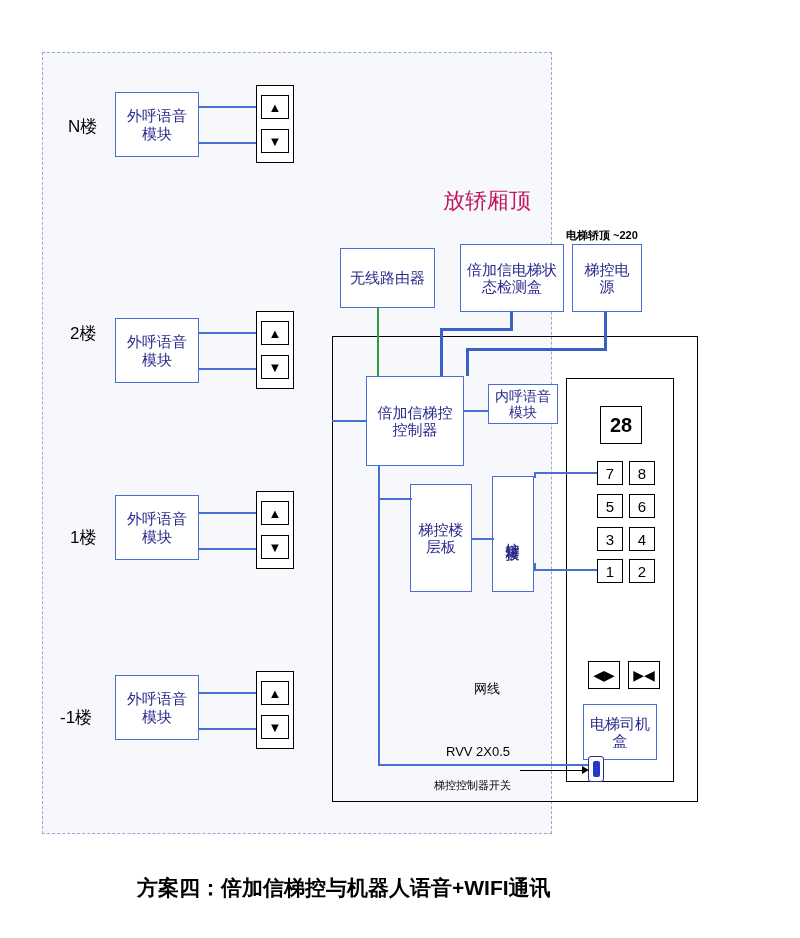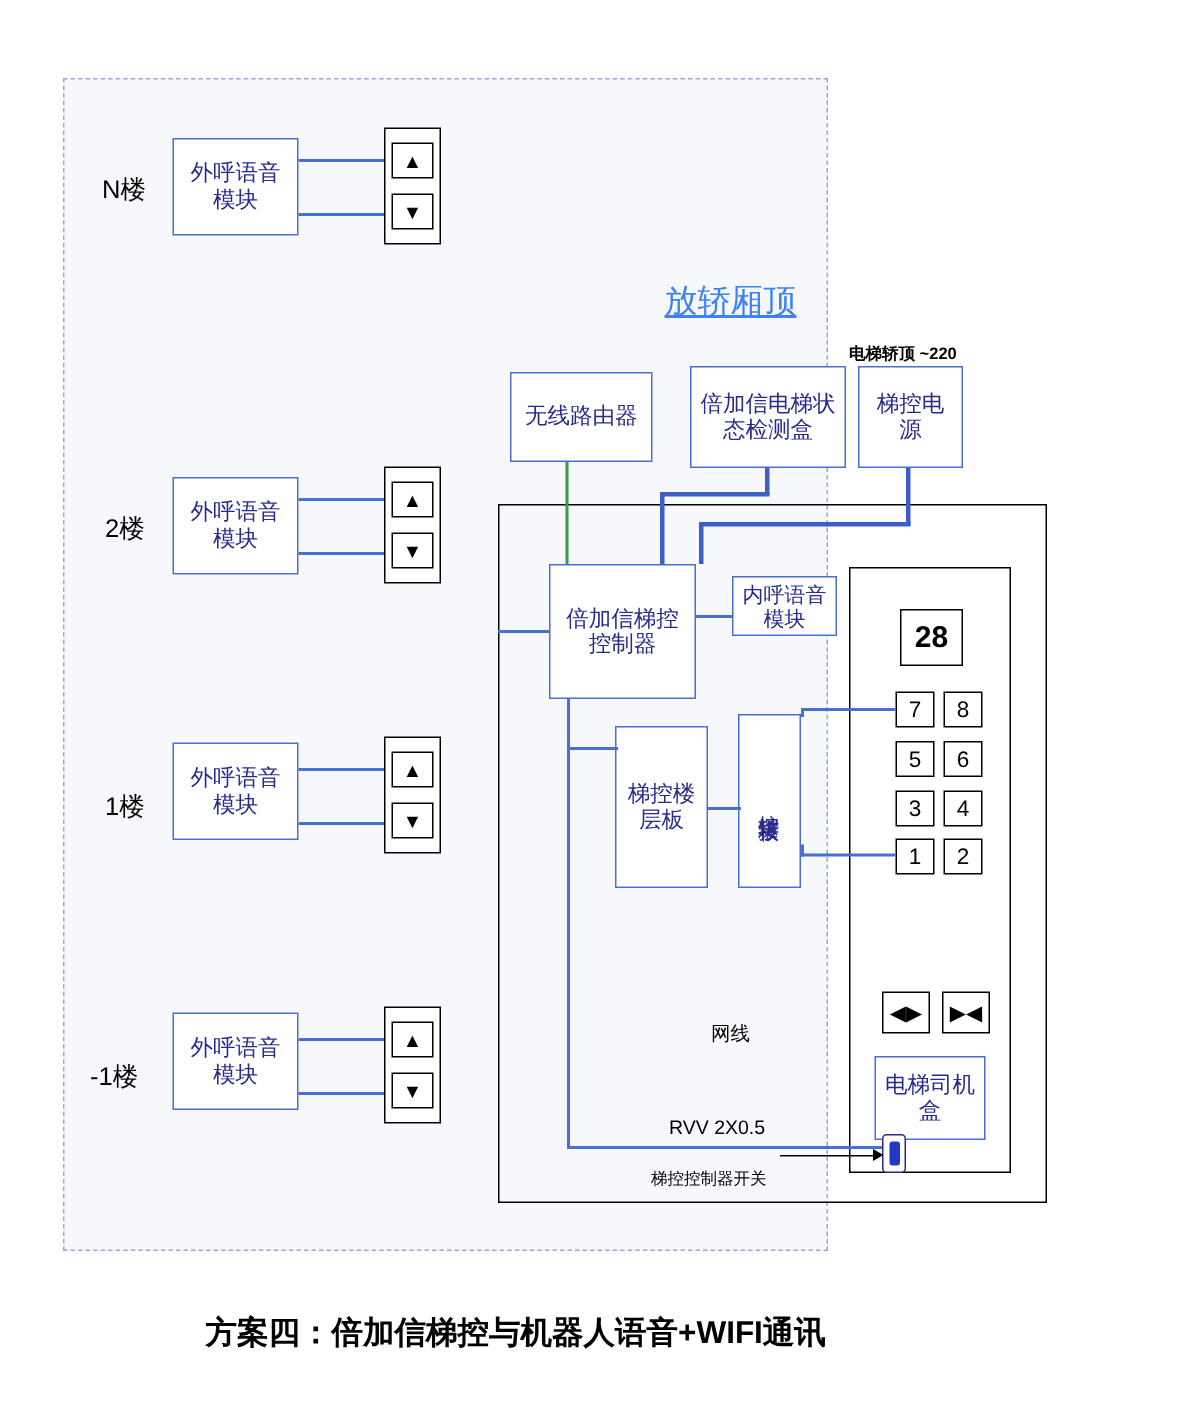--- a/index.html
+++ b/index.html
@@ -101,23 +101,22 @@
     color: #000;
     white-space: nowrap;
   }
   .txt.small { font-size: 11px; }
   .txt.tiny-bold { font-size: 11px; font-weight: bold; }
   .txt.mid { font-size: 13px; }
 
   .title-large {
     position: absolute;
     font-size: 22px;
-    color: #3b82f6;
+    color: #be185d;
     white-space: nowrap;
-    text-decoration: underline;
   }
 
   .caption {
     position: absolute;
     font-size: 21px;
     font-weight: bold;
     color: #000;
     white-space: nowrap;
   }
 
@@ -214,21 +213,21 @@
 
   <div class="floor-label" style="left:68px; top:115px;">N楼</div>
   <div class="box" style="left:115px; top:92px; width:84px; height:65px; padding:0 6px;">外呼语音模块</div>
   <div class="line" style="left:199px; top:106px; width:58px; height:2px;"></div>
   <div class="line" style="left:199px; top:142px; width:58px; height:2px;"></div>
   <div class="arrowpad" style="left:256px; top:85px; width:38px; height:78px;">
     <div class="btn">▲</div>
     <div class="btn">▼</div>
   </div>
 
-  <div class="floor-label" style="left:70px; top:341px;">2楼</div>
+  <div class="floor-label" style="left:70px; top:322px;">2楼</div>
   <div class="box" style="left:115px; top:318px; width:84px; height:65px; padding:0 6px;">外呼语音模块</div>
   <div class="line" style="left:199px; top:332px; width:58px; height:2px;"></div>
   <div class="line" style="left:199px; top:368px; width:58px; height:2px;"></div>
   <div class="arrowpad" style="left:256px; top:311px; width:38px; height:78px;">
     <div class="btn">▲</div>
     <div class="btn">▼</div>
   </div>
 
   <div class="floor-label" style="left:70px; top:526px;">1楼</div>
   <div class="box" style="left:115px; top:495px; width:84px; height:65px; padding:0 6px;">外呼语音模块</div>

